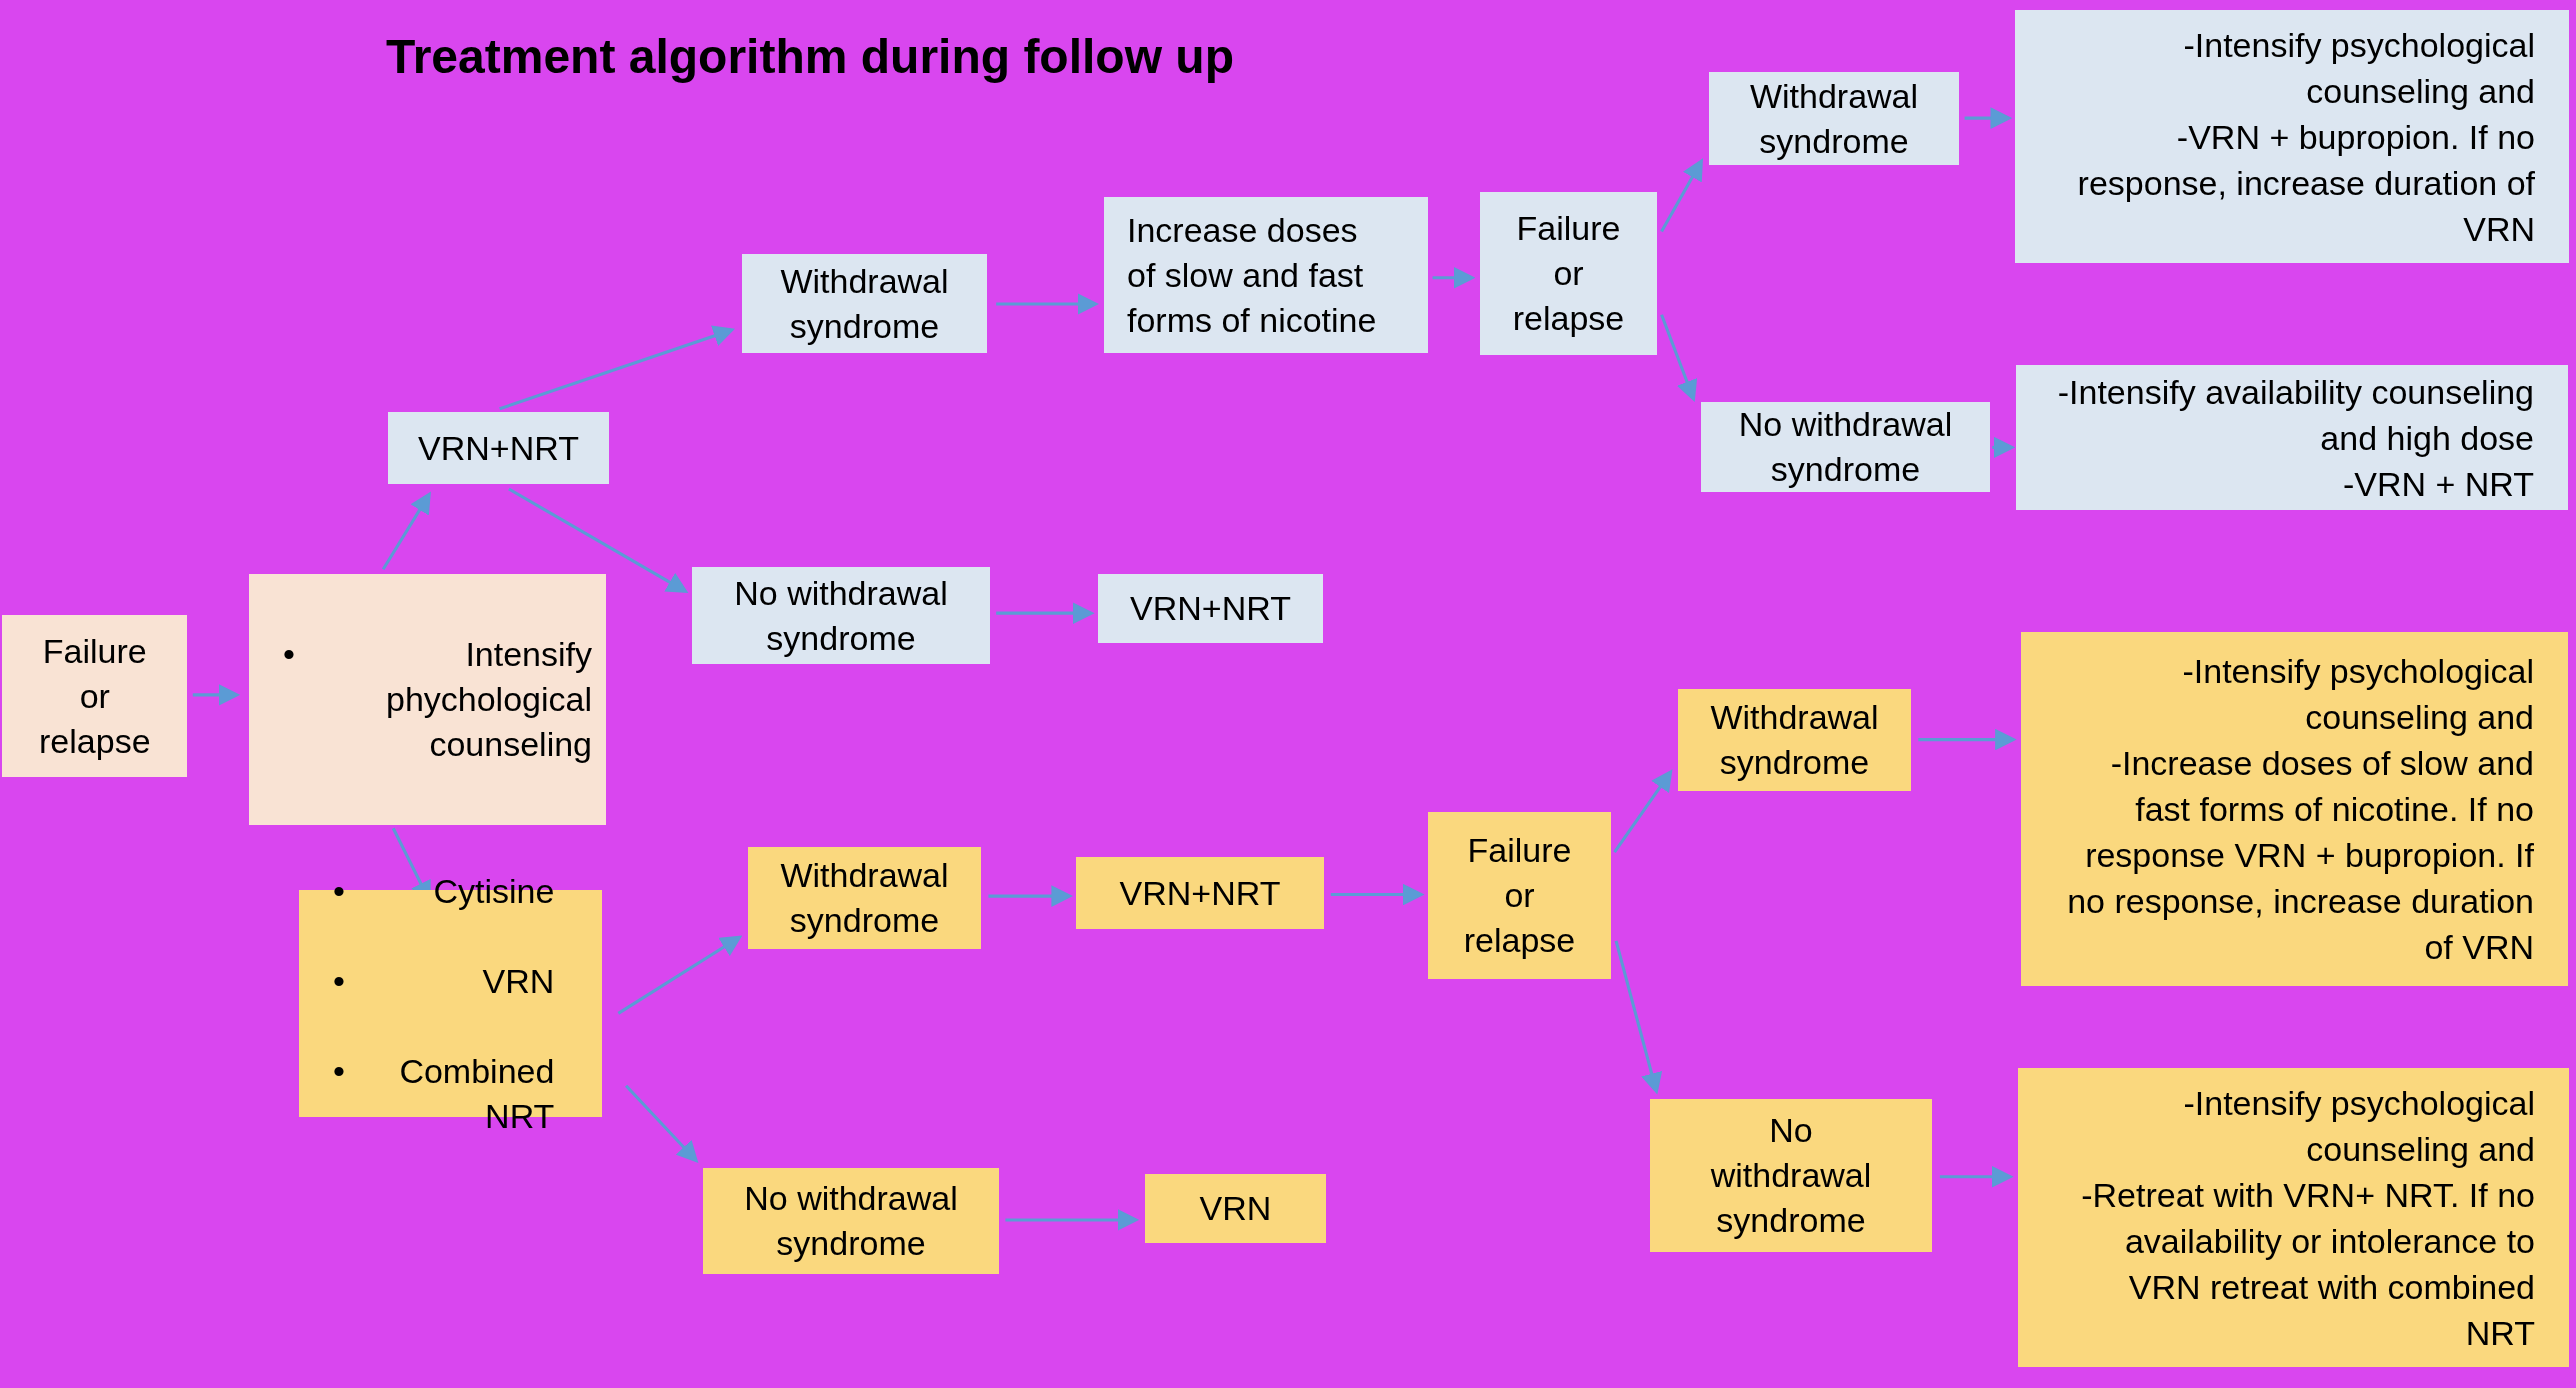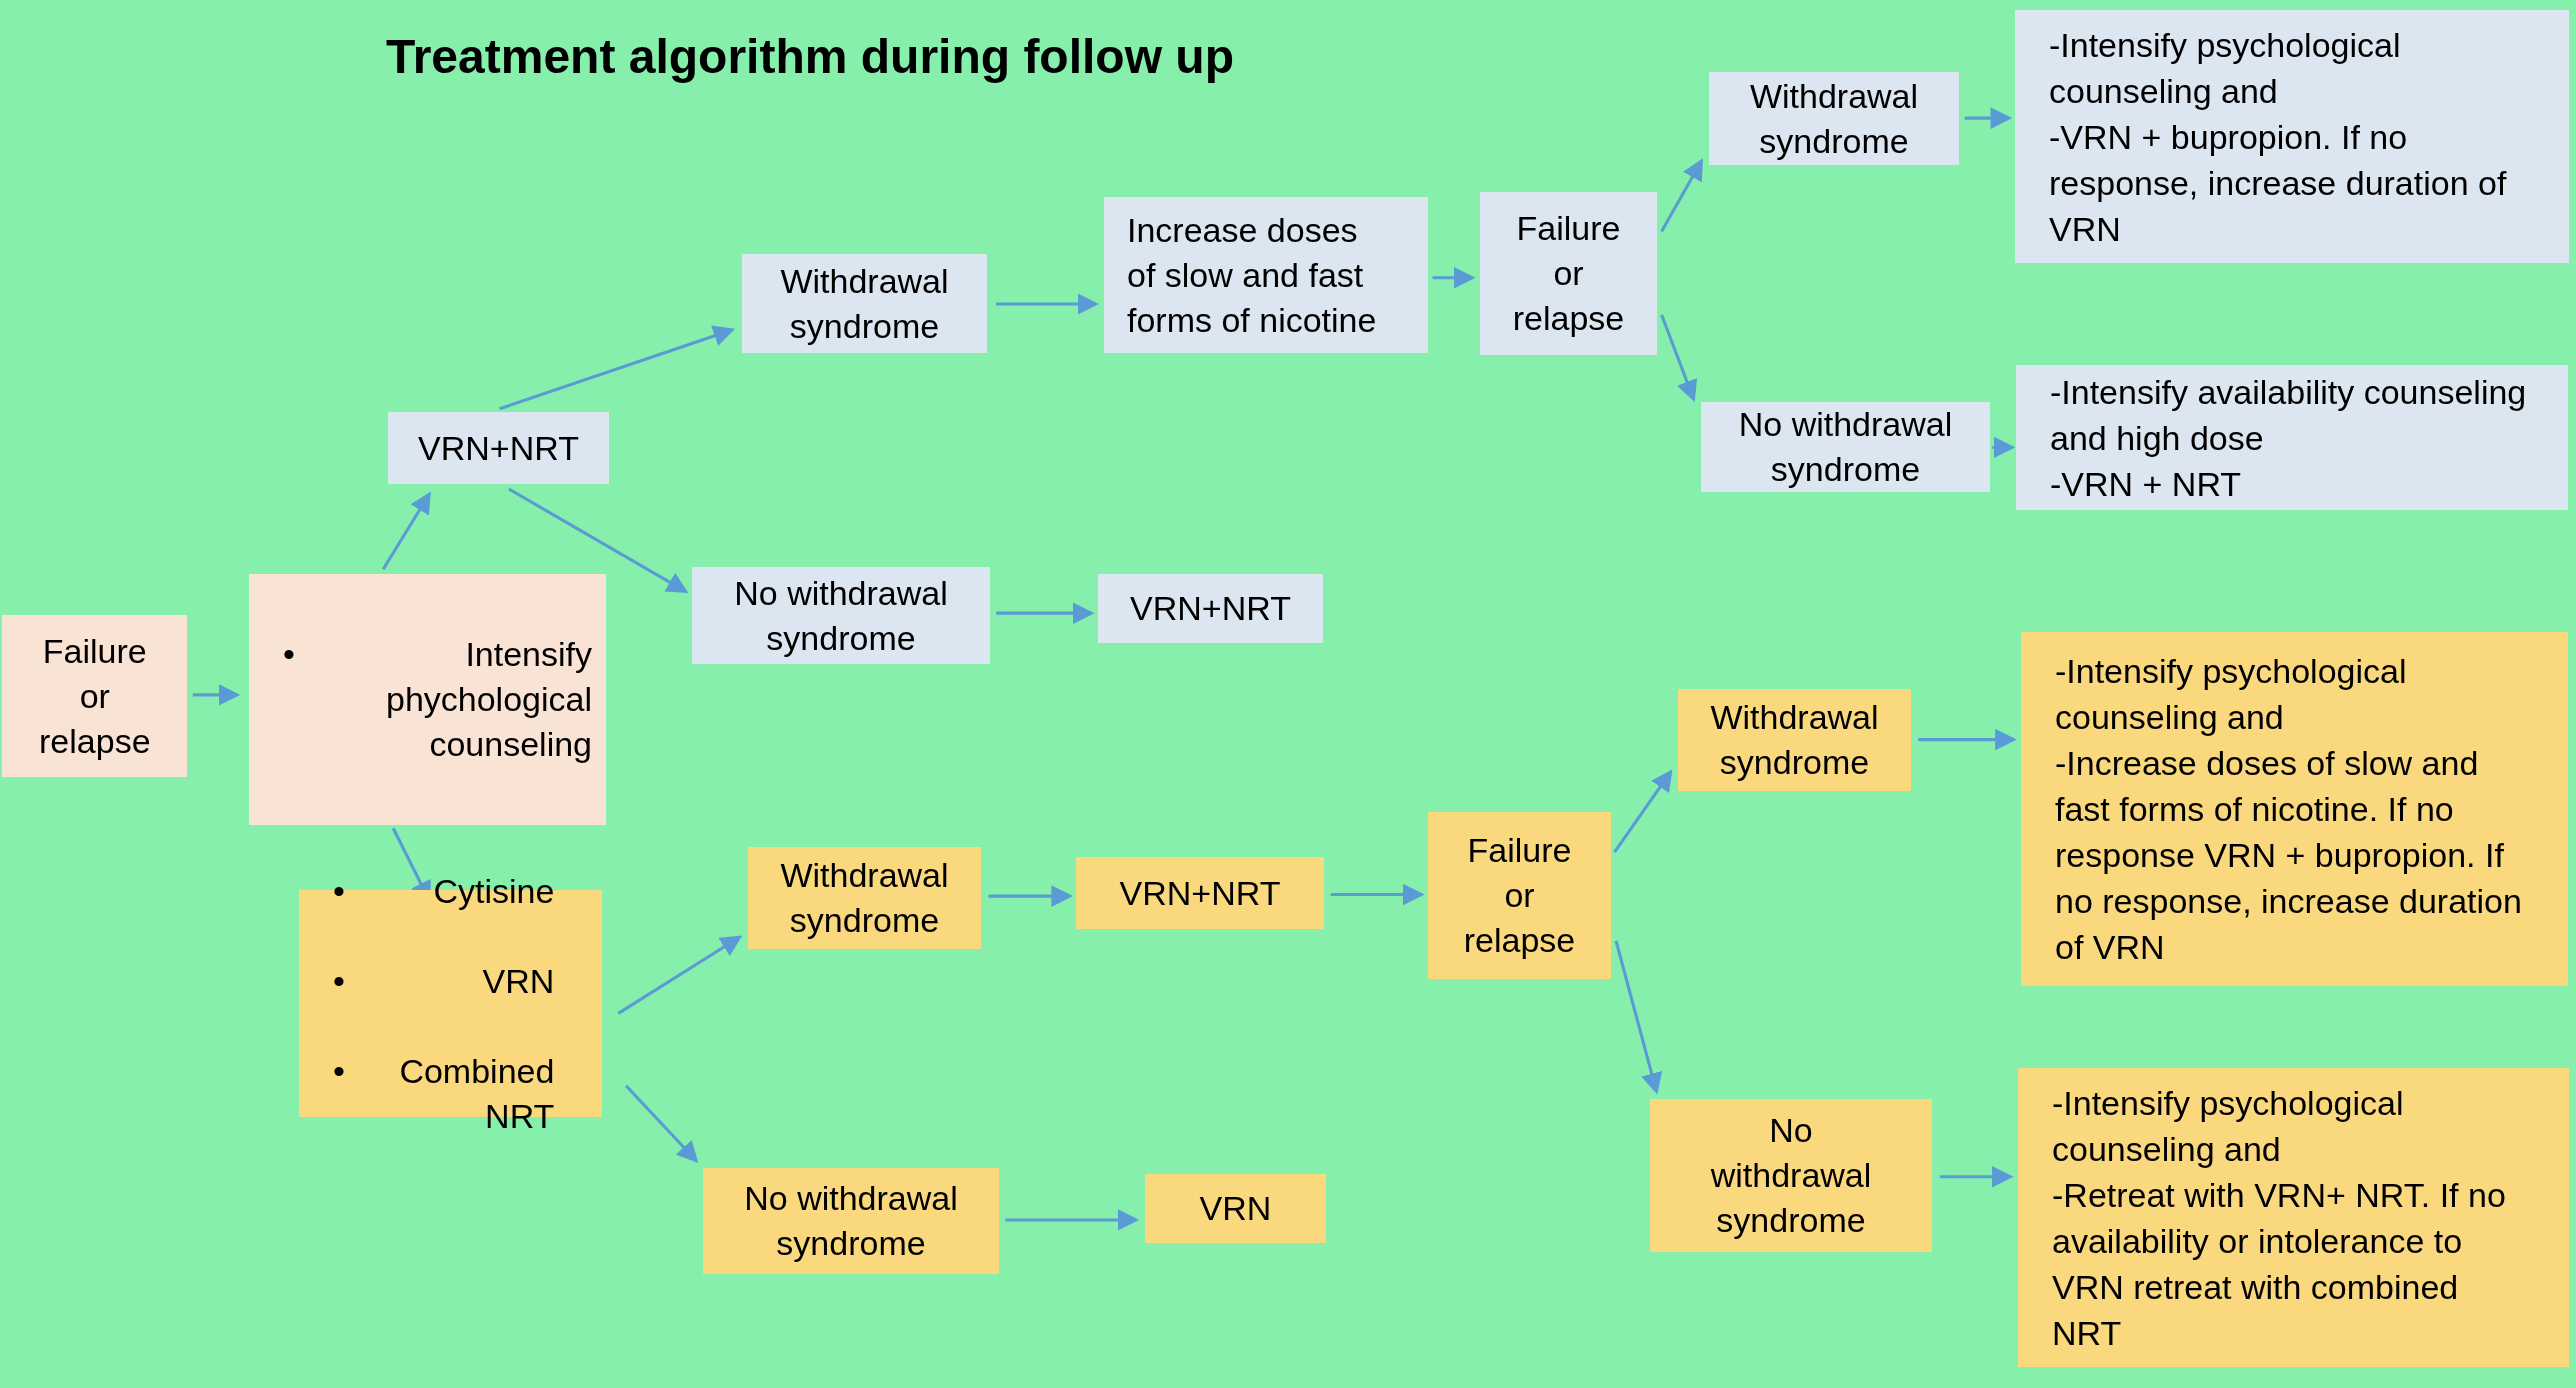--- a/index.html
+++ b/index.html
@@ -1,25 +1,25 @@
 <!DOCTYPE html>
 <html style="font-size:12.3px"><head>
 <meta charset="utf-8">
 <style>
   html,body{margin:0;padding:0;background:#ffffff;}
   body{font-family:"Liberation Sans", sans-serif;color:#000;}
-  #canvas{position:relative;width:2576px;height:1389px;background:#86efac;overflow:hidden;}
+  #canvas{position:relative;width:2576px;height:1389px;background:#d946ef;overflow:hidden;}
   #edges{position:absolute;left:0;top:0;width:2576px;height:1389px;pointer-events:none;}
   .title{position:absolute;left:386px;top:29px;width:1079px;font-size:48px;font-weight:bold;letter-spacing:0px;}
   .node{position:absolute;display:flex;align-items:center;justify-content:center;
         text-align:center;font-size:34px;line-height:45px;white-space:pre-line;box-sizing:border-box;}
   .pink{background:#F9E3D4;}
   .blue{background:#DCE6F1;}
   .yellow{background:#FAD87E;}
-  .outcome{justify-content:flex-start;text-align:left;align-items:center;
+  .outcome{justify-content:flex-start;text-align:right;align-items:center;
            padding:14px 34px;font-size:34px;line-height:46px;}
   .leftalign{text-align:left;justify-content:flex-start;padding:18px 23px;}
   .bullets{align-items:center;justify-content:flex-start;}
   .bullets ul{list-style:none;margin:0;padding:0 14px 0 15.4px;text-align:right;}
   .bullets li{position:relative;padding-left:85px;font-size:34px;line-height:45px;white-space:pre-line;}
   .bullets li::before{content:"\2022";position:absolute;left:18.5px;top:0;}
 </style>
 </head>
 <body>
 

